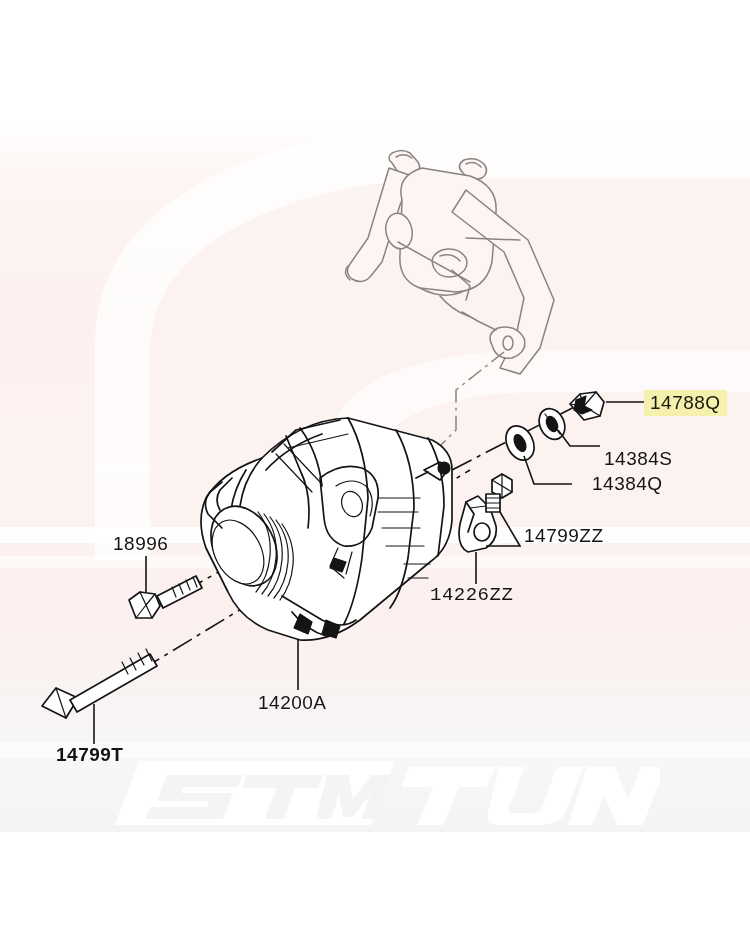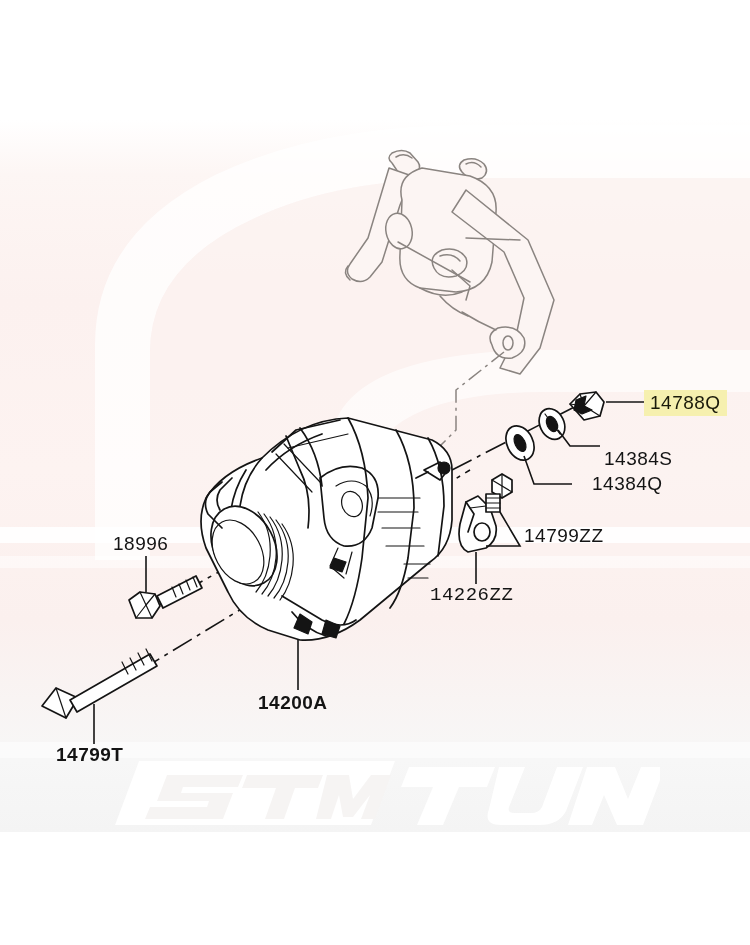--- a/index.html
+++ b/index.html
@@ -314,15 +314,15 @@
   <div class="label" style="left:592px; top:474px;">14384Q</div>
 
   <div class="label" style="left:488px; top:526px;margin-left:36px;">14799ZZ</div>
 
   <div class="label" style="left:430px; top:586px;font-family:Liberation Mono, monospace;">14226ZZ</div>
 
   <div class="label" style="left:113px; top:534px;">18996</div>
 
   <div class="label" style="left:56px; top:745px;font-weight:bold;">14799T</div>
 
-  <div class="label" style="left:258px; top:693px;font-weight:bold;">14200A</div>
+  <div class="label" style="left:258px; top:693px;">14200A</div>
 
 </div>
 
 </body></html>

